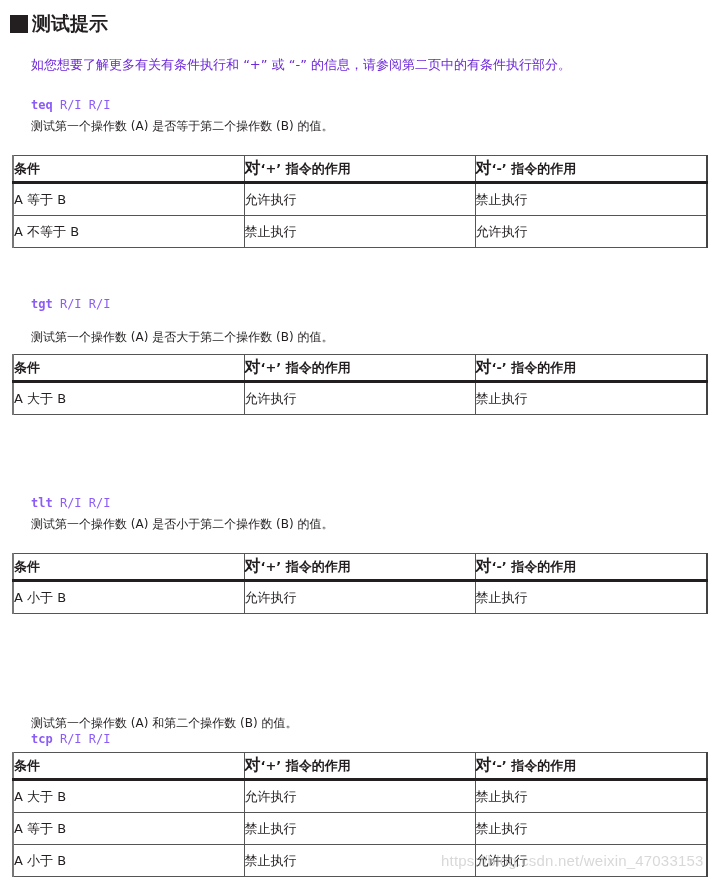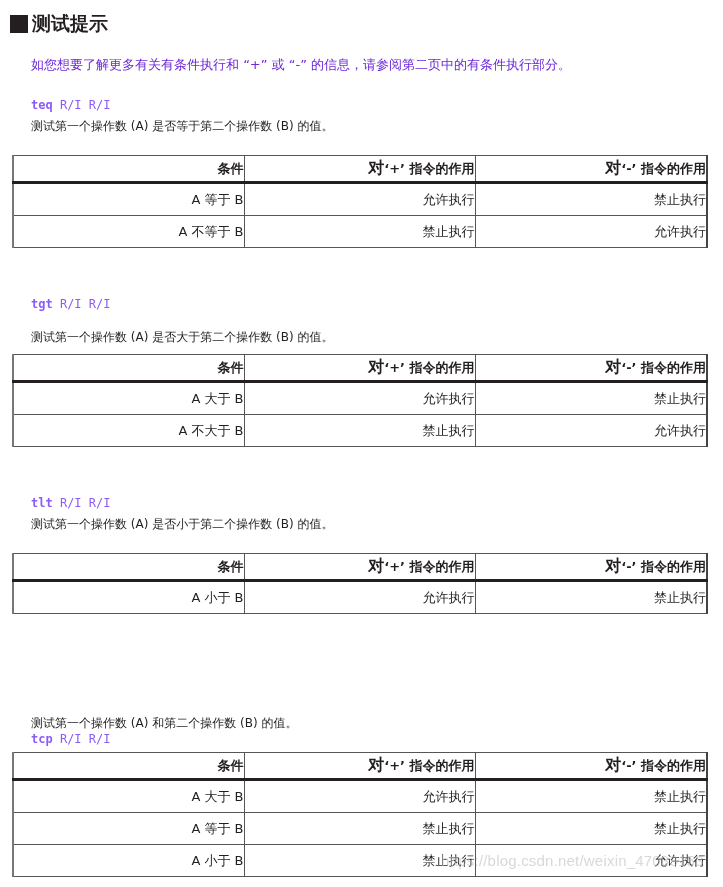--- a/index.html
+++ b/index.html
@@ -31,21 +31,21 @@
     position: absolute; left: 31px; font-size: 12px; color: #231f20; white-space: nowrap;
   }
   table.cond {
     position: absolute; left: 12px; width: 694px;
     border-collapse: collapse; table-layout: fixed;
   }
   table.cond col.c1 { width: 231px; }
   table.cond col.c2 { width: 231px; }
   table.cond col.c3 { width: 232px; }
   table.cond th, table.cond td {
-    border: 1px solid #555555; text-align: right; padding: 0;
+    border: 1px solid #555555; text-align: left; padding: 0;
     font-size: 13px; color: #231f20;
   }
   table.cond th {
     height: 25px; font-weight: bold; font-size: 13px;
     border-bottom: 3px solid #231f20;
   }
   table.cond th .big { font-size: 16px; }
   table.cond td { height: 31px; margin-left: 39px; }
   table.cond { border: 1px solid #444444; border-right: 2px solid #444; border-left: 2px solid #777; }
   .watermark {
@@ -110,25 +110,20 @@
         <th><span class="big">对</span><span>‘+’ 指令的作用</span></th>
         <th><span class="big">对</span><span>‘-’ 指令的作用</span></th>
       </tr>
     </thead>
     <tbody>
       <tr>
         <td>A 大于 B</td>
         <td>允许执行</td>
         <td>禁止执行</td>
       </tr>
-      <tr>
-        <td>A 不大于 B</td>
-        <td>禁止执行</td>
-        <td>允许执行</td>
-      </tr>
     </tbody>
   </table>
 </div>
 
 <div class="section" style="top:0;">
   <div class="code" style="top:496px;"><span class="mn">tlt</span><span> R/I R/I</span></div>
   <div class="desc" style="top:516px;">测试第一个操作数 (A) 是否小于第二个操作数 (B) 的值。</div>
   <table class="cond" style="top:553px;">
     <colgroup>
         <col class="c1">

